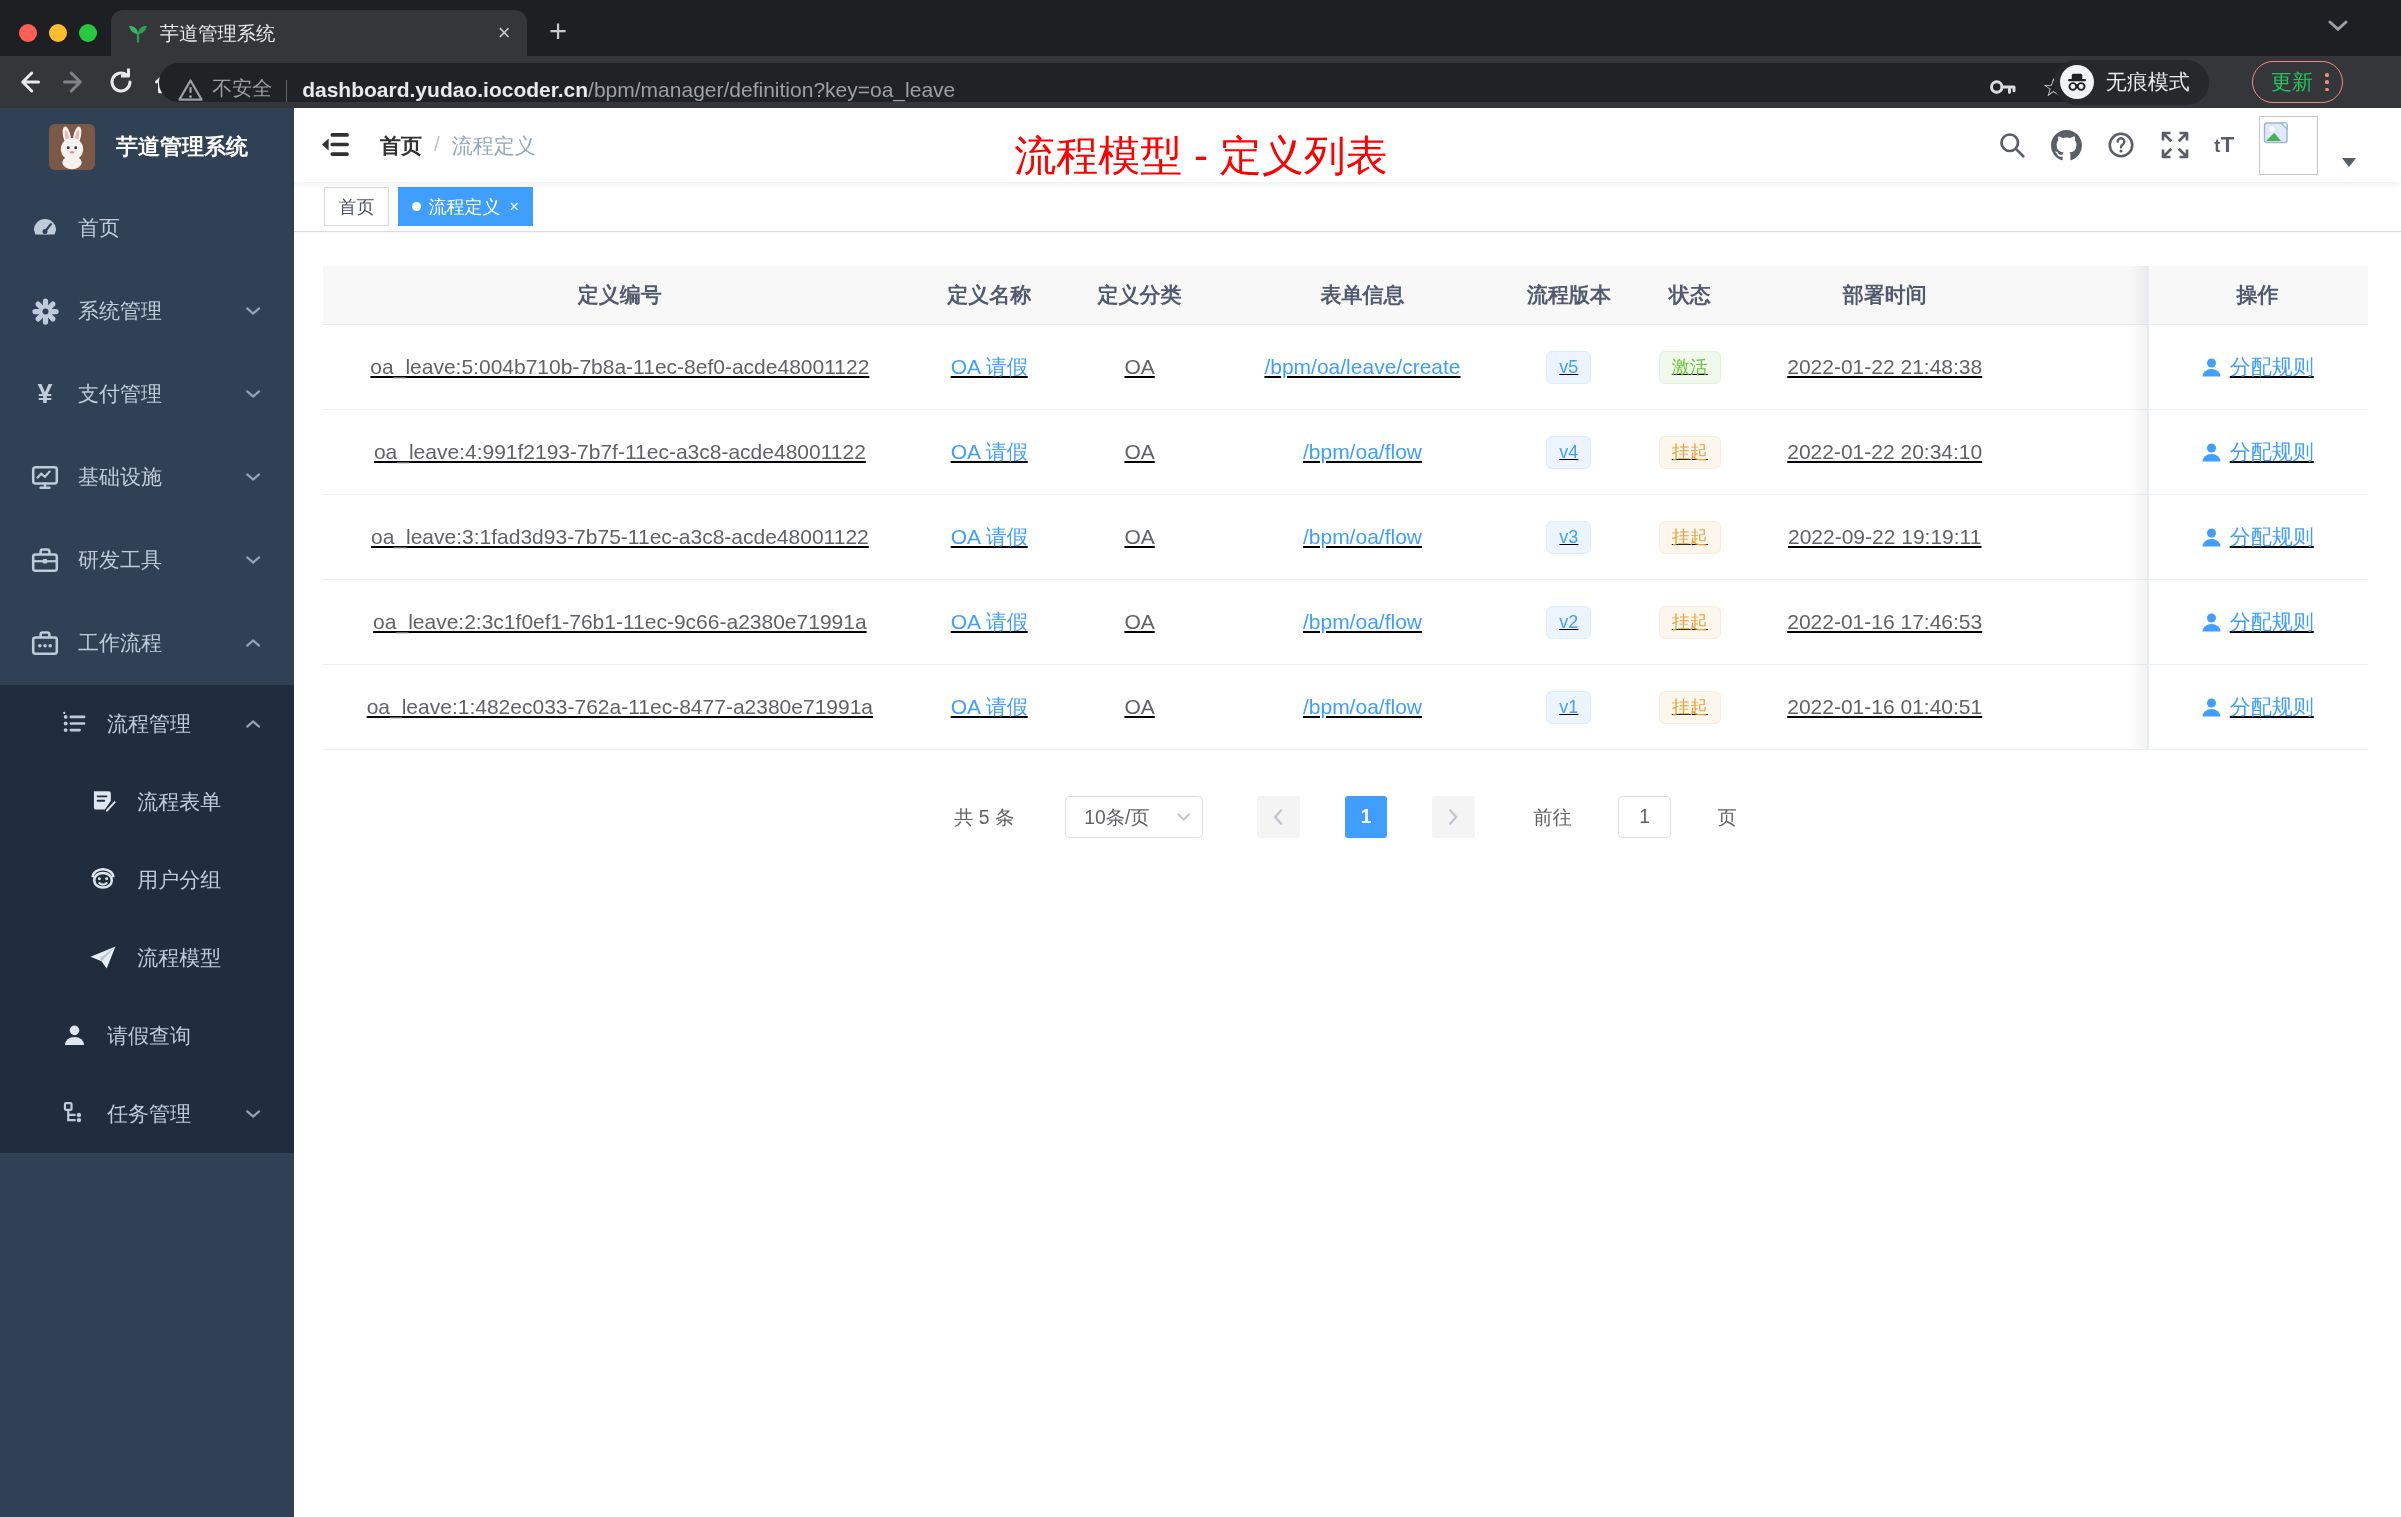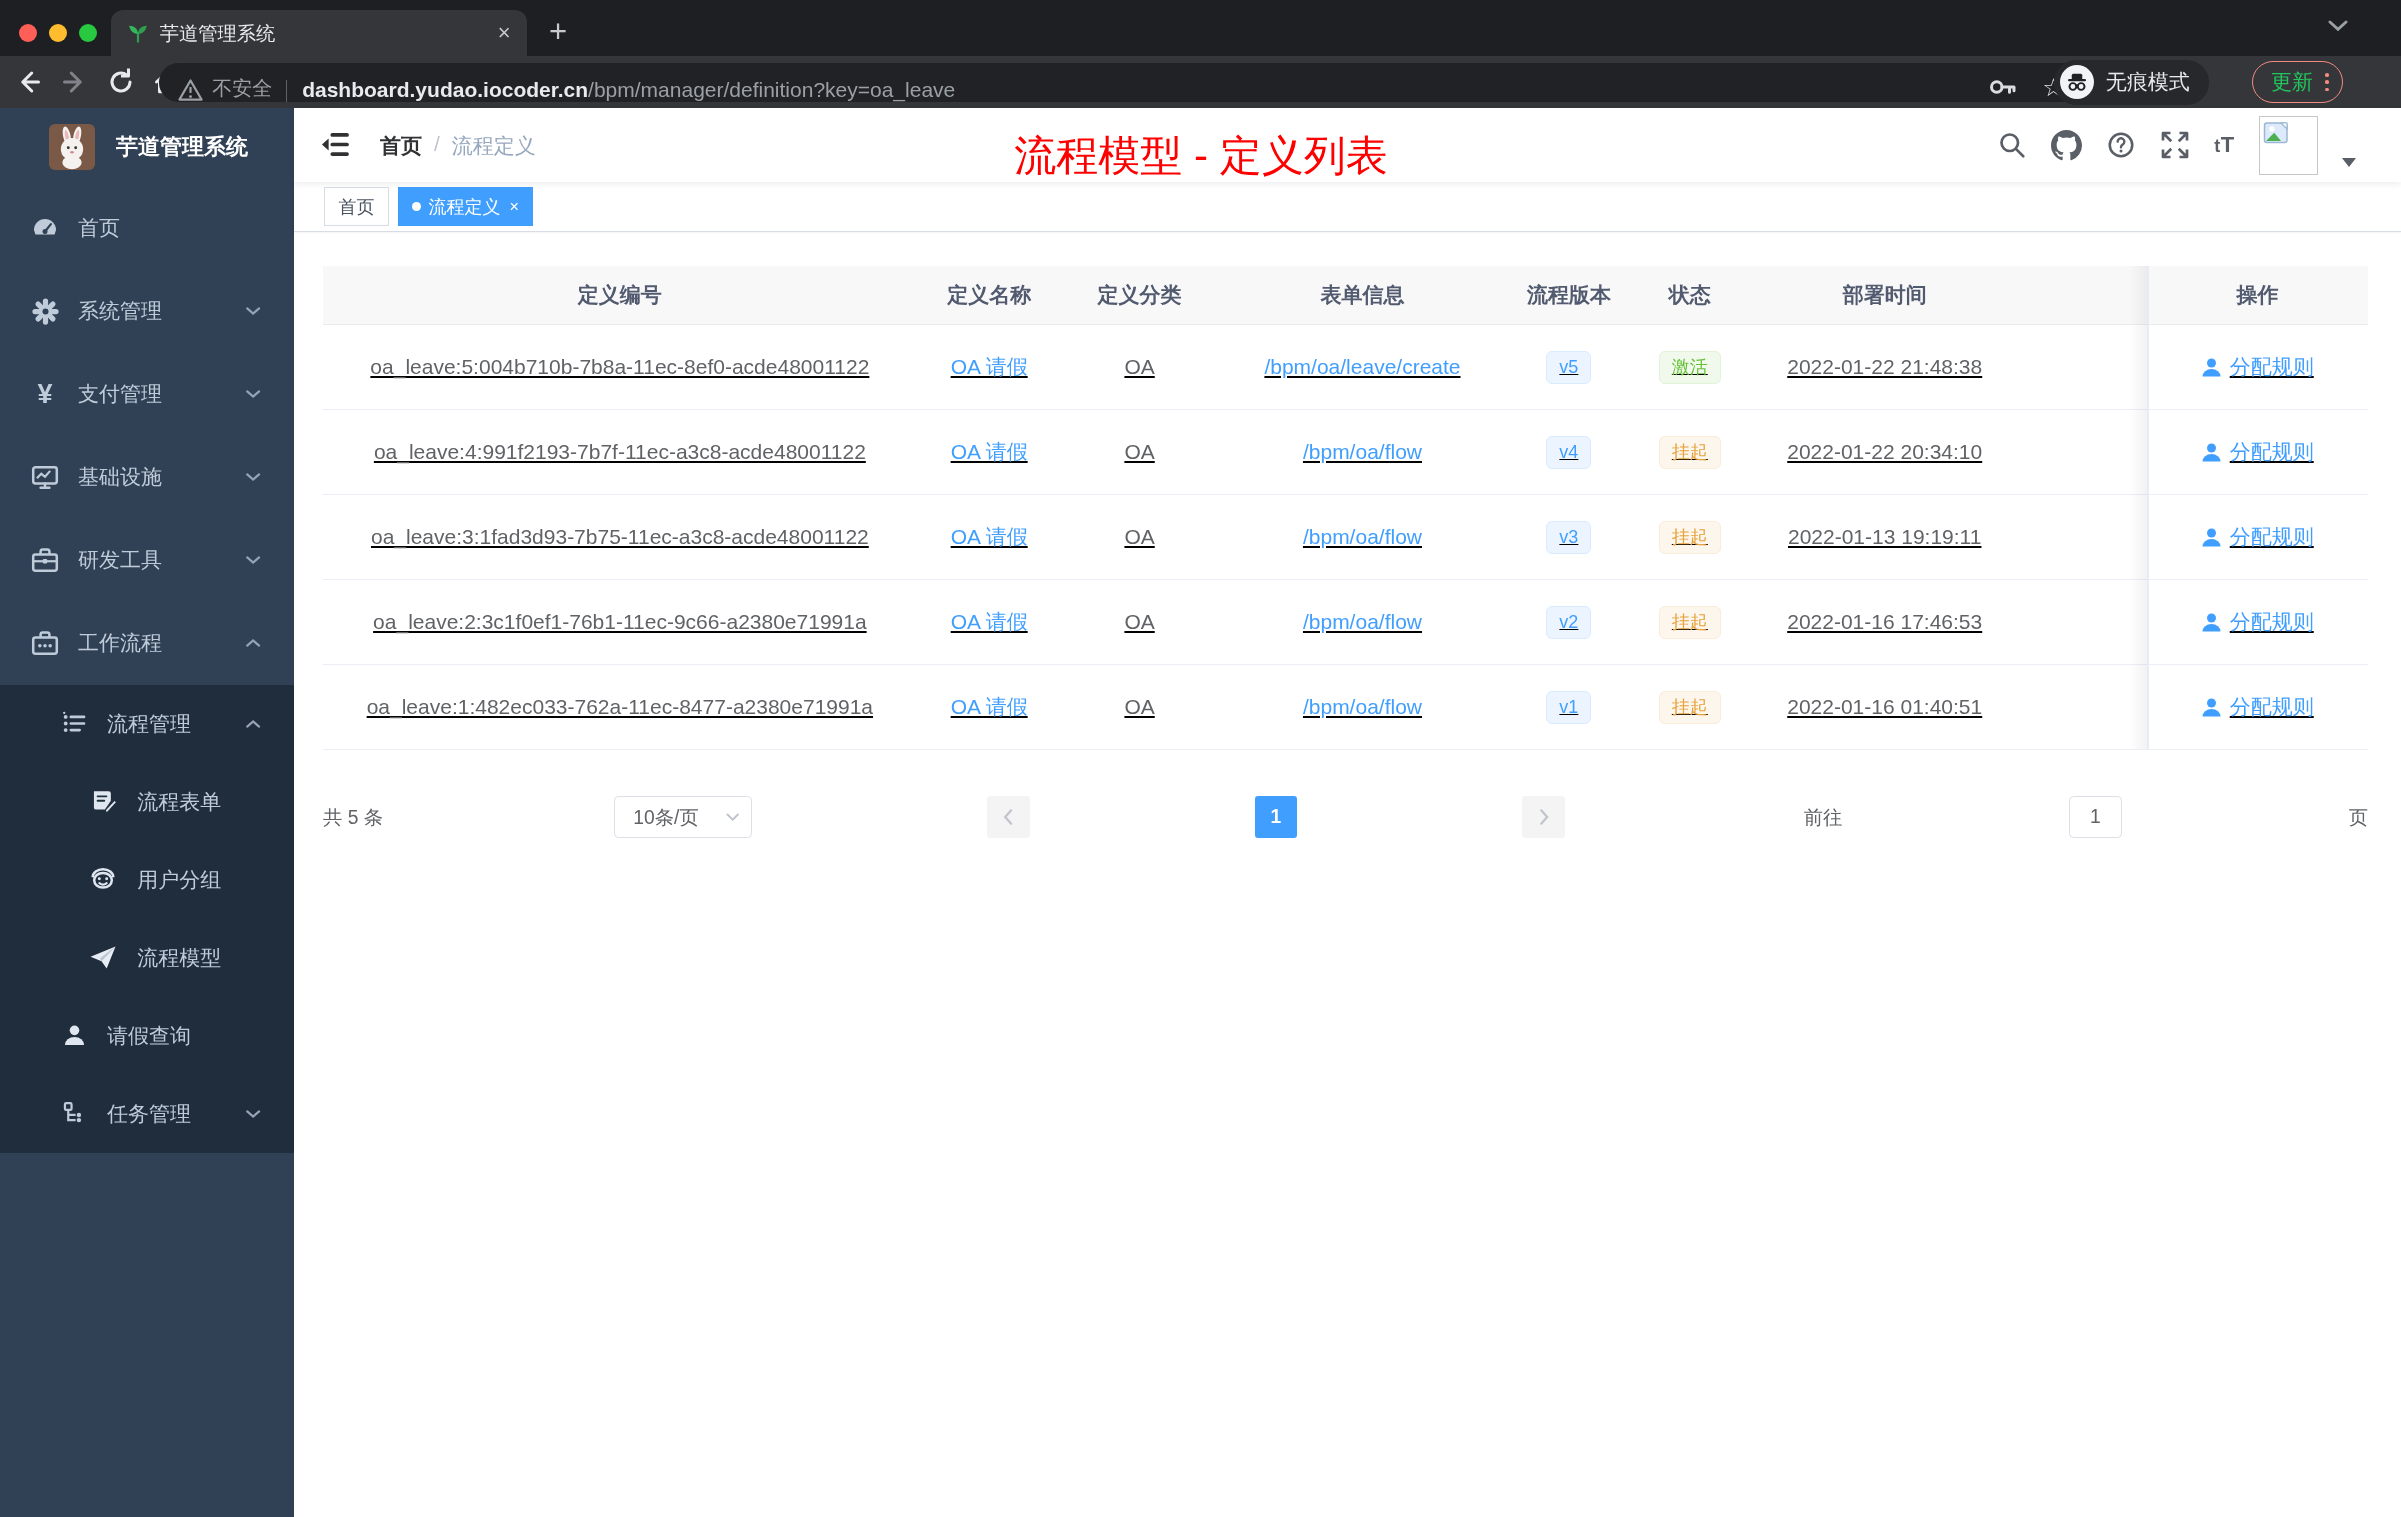--- a/index.html
+++ b/index.html
@@ -95,21 +95,21 @@
   .el-tag { height:33px; line-height:30px; padding:0 12px; border-radius:6px; font-size:18px; border:1.5px solid; }
   .tag-blue { background:#ecf5ff; border-color:#d9ecff; color:#409eff; }
   .tag-green { background:#f0f9eb; border-color:#e1f3d8; color:#67c23a; }
   .tag-yellow { background:#fdf6ec; border-color:#faecd8; color:#e6a23c; }
   .act-link { color:#409eff; font-size:21px; display:flex; align-items:center; gap:7.4px; }
   .fixed-shadow { position:absolute; left:1806px; top:0; width:18px; height:483px; pointer-events:none;
     background:linear-gradient(to right, rgba(0,0,0,0), rgba(0,0,0,0.05)); }
   .fixed-divider { position:absolute; left:1824px; top:0; width:1.5px; height:483px; background:#e6ebf5; }
 
   
-  .pagination { width:2045px; margin-top:46px; display:flex; justify-content:space-between; align-items:center;
+  .pagination { width:2045px; margin-top:46px; display:flex; justify-content:center; align-items:center;
     font-size:19.3px; color:#606266;gap:36px; }
   .pg-total { margin-right:15px; }
   .pg-select { width:138px; height:42px; border:1.5px solid #dcdfe6; border-radius:4.5px; display:flex;
     align-items:center; padding:0 12px 0 18px; color:#606266; }
   .pg-select span { flex:1; }
   .pg-btn { width:43px; height:42px; background:#f4f4f5; border-radius:3px; display:flex; align-items:center;
     justify-content:center; margin-left:18px; }
   .pg-page { width:42px; height:42px; background:#409eff; color:#fff; border-radius:3px; display:flex;
     align-items:center; justify-content:center; margin:0 9px; font-weight:bold; }
   .pg-btn.next { margin-left:0; }
@@ -552,21 +552,21 @@
           <div class="cell c-cat">OA</div>
           <div class="cell c-form">
               <span class="link">/bpm/oa/flow</span>
             </div>
           <div class="cell c-ver">
               <span class="el-tag tag-blue">v3</span>
             </div>
           <div class="cell c-status">
               <span class="el-tag tag-yellow">挂起</span>
             </div>
-          <div class="cell c-time">2022-01-13 19:19:11</div>
+          <div class="cell c-time">2022-09-22 19:19:11</div>
           <div class="cell c-fill"></div>
           <div class="cell c-act">
             <span class="act-link">
               <svg width="21" height="21" viewBox="0 0 28 28">
                   <circle cx="14" cy="8" r="6" fill="#409eff"></circle>
                   <path d="M2 26 a12 10 0 0 1 24 0 Z" fill="#409eff"></path>
                 </svg>
               <span>分配规则</span>
             </span>
           </div>

